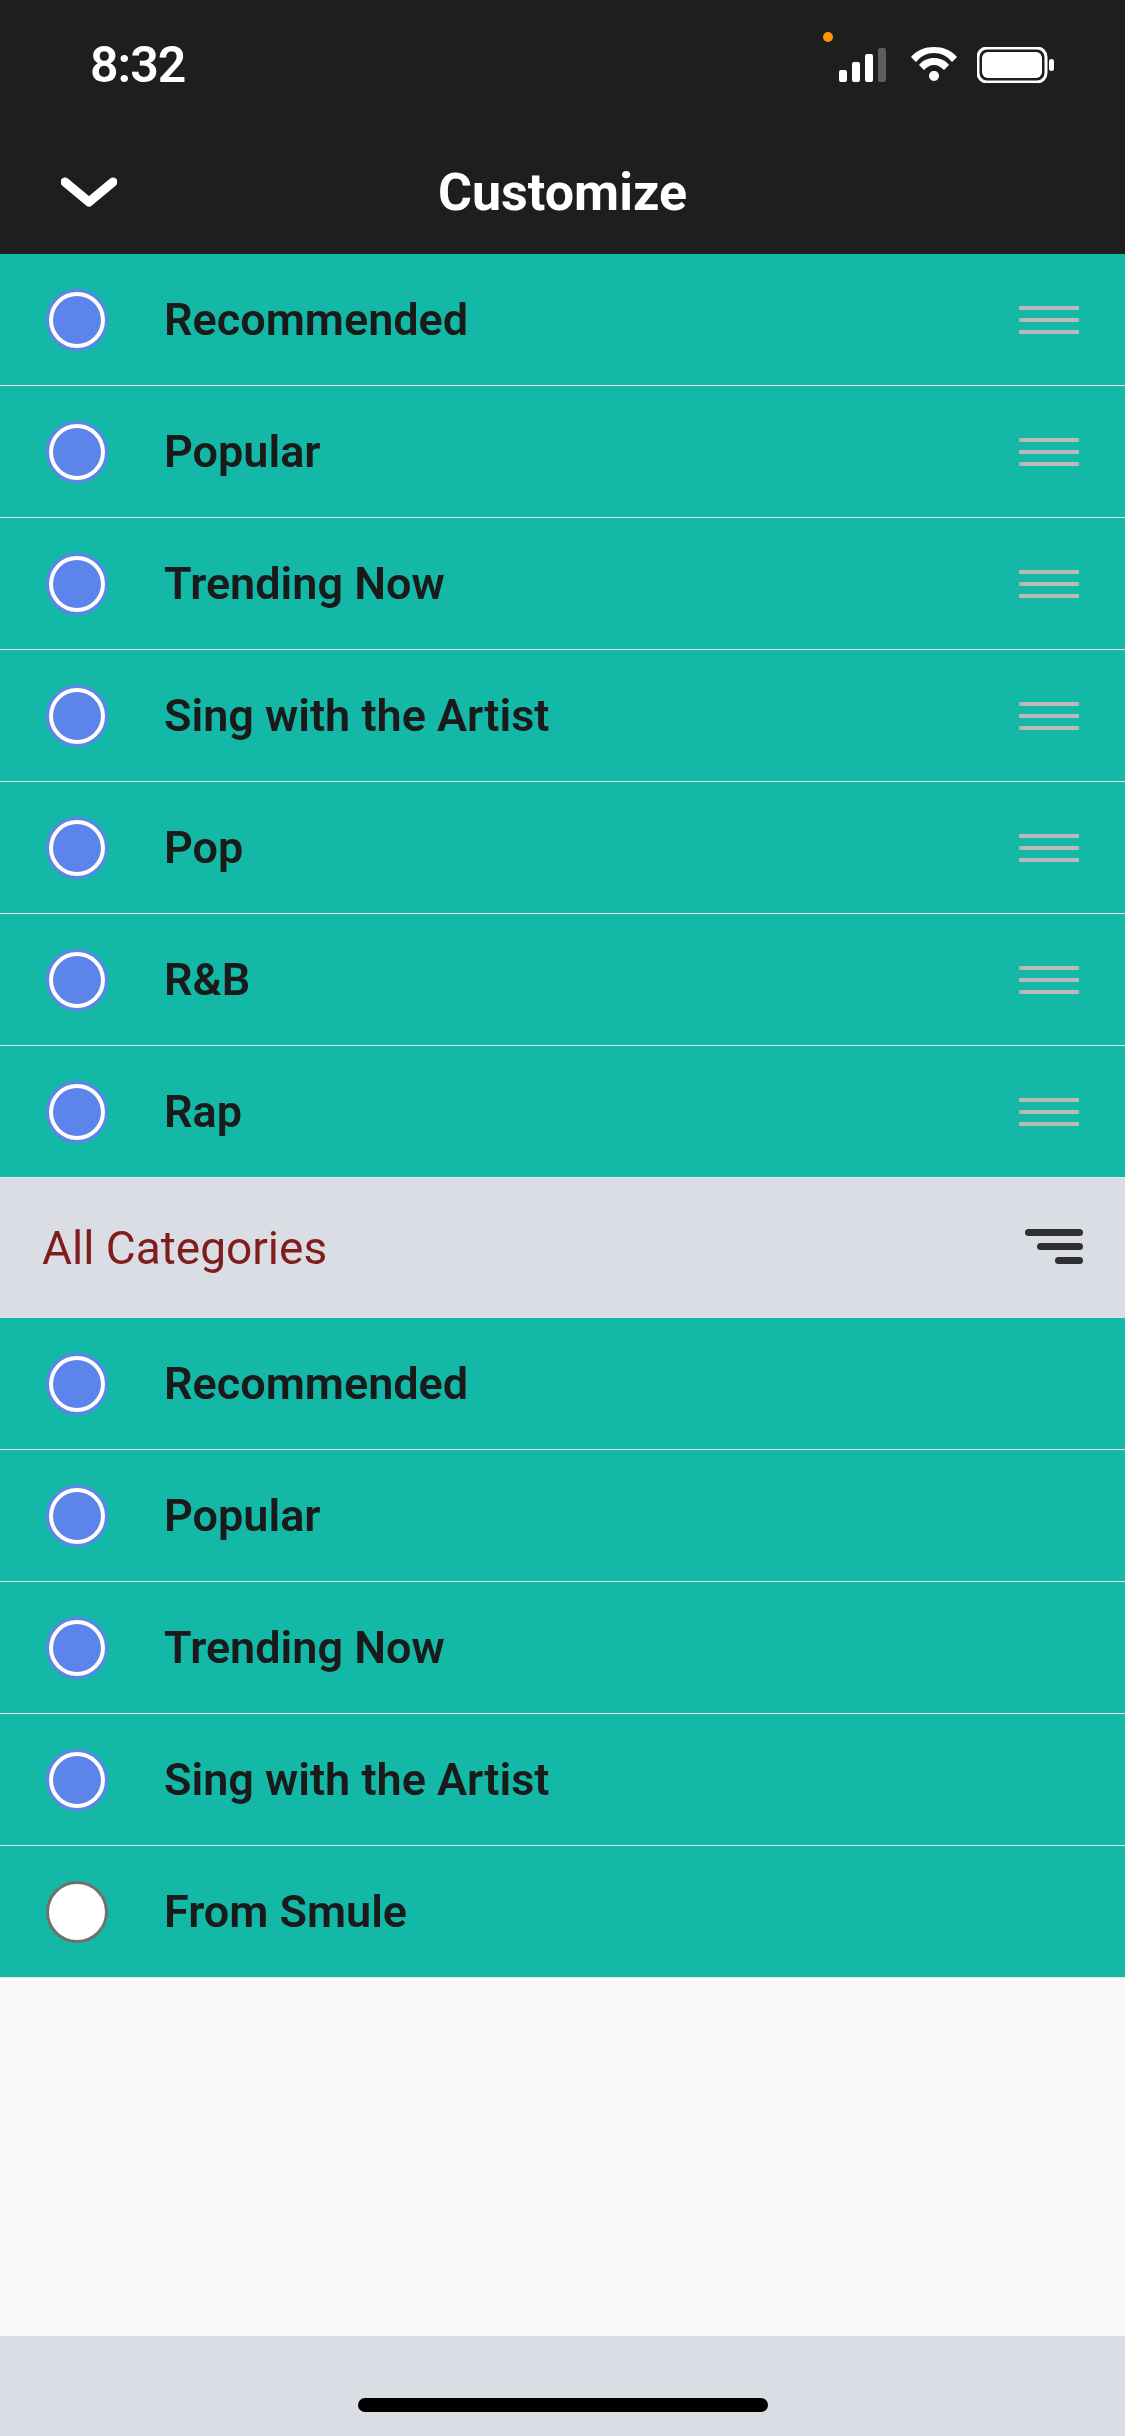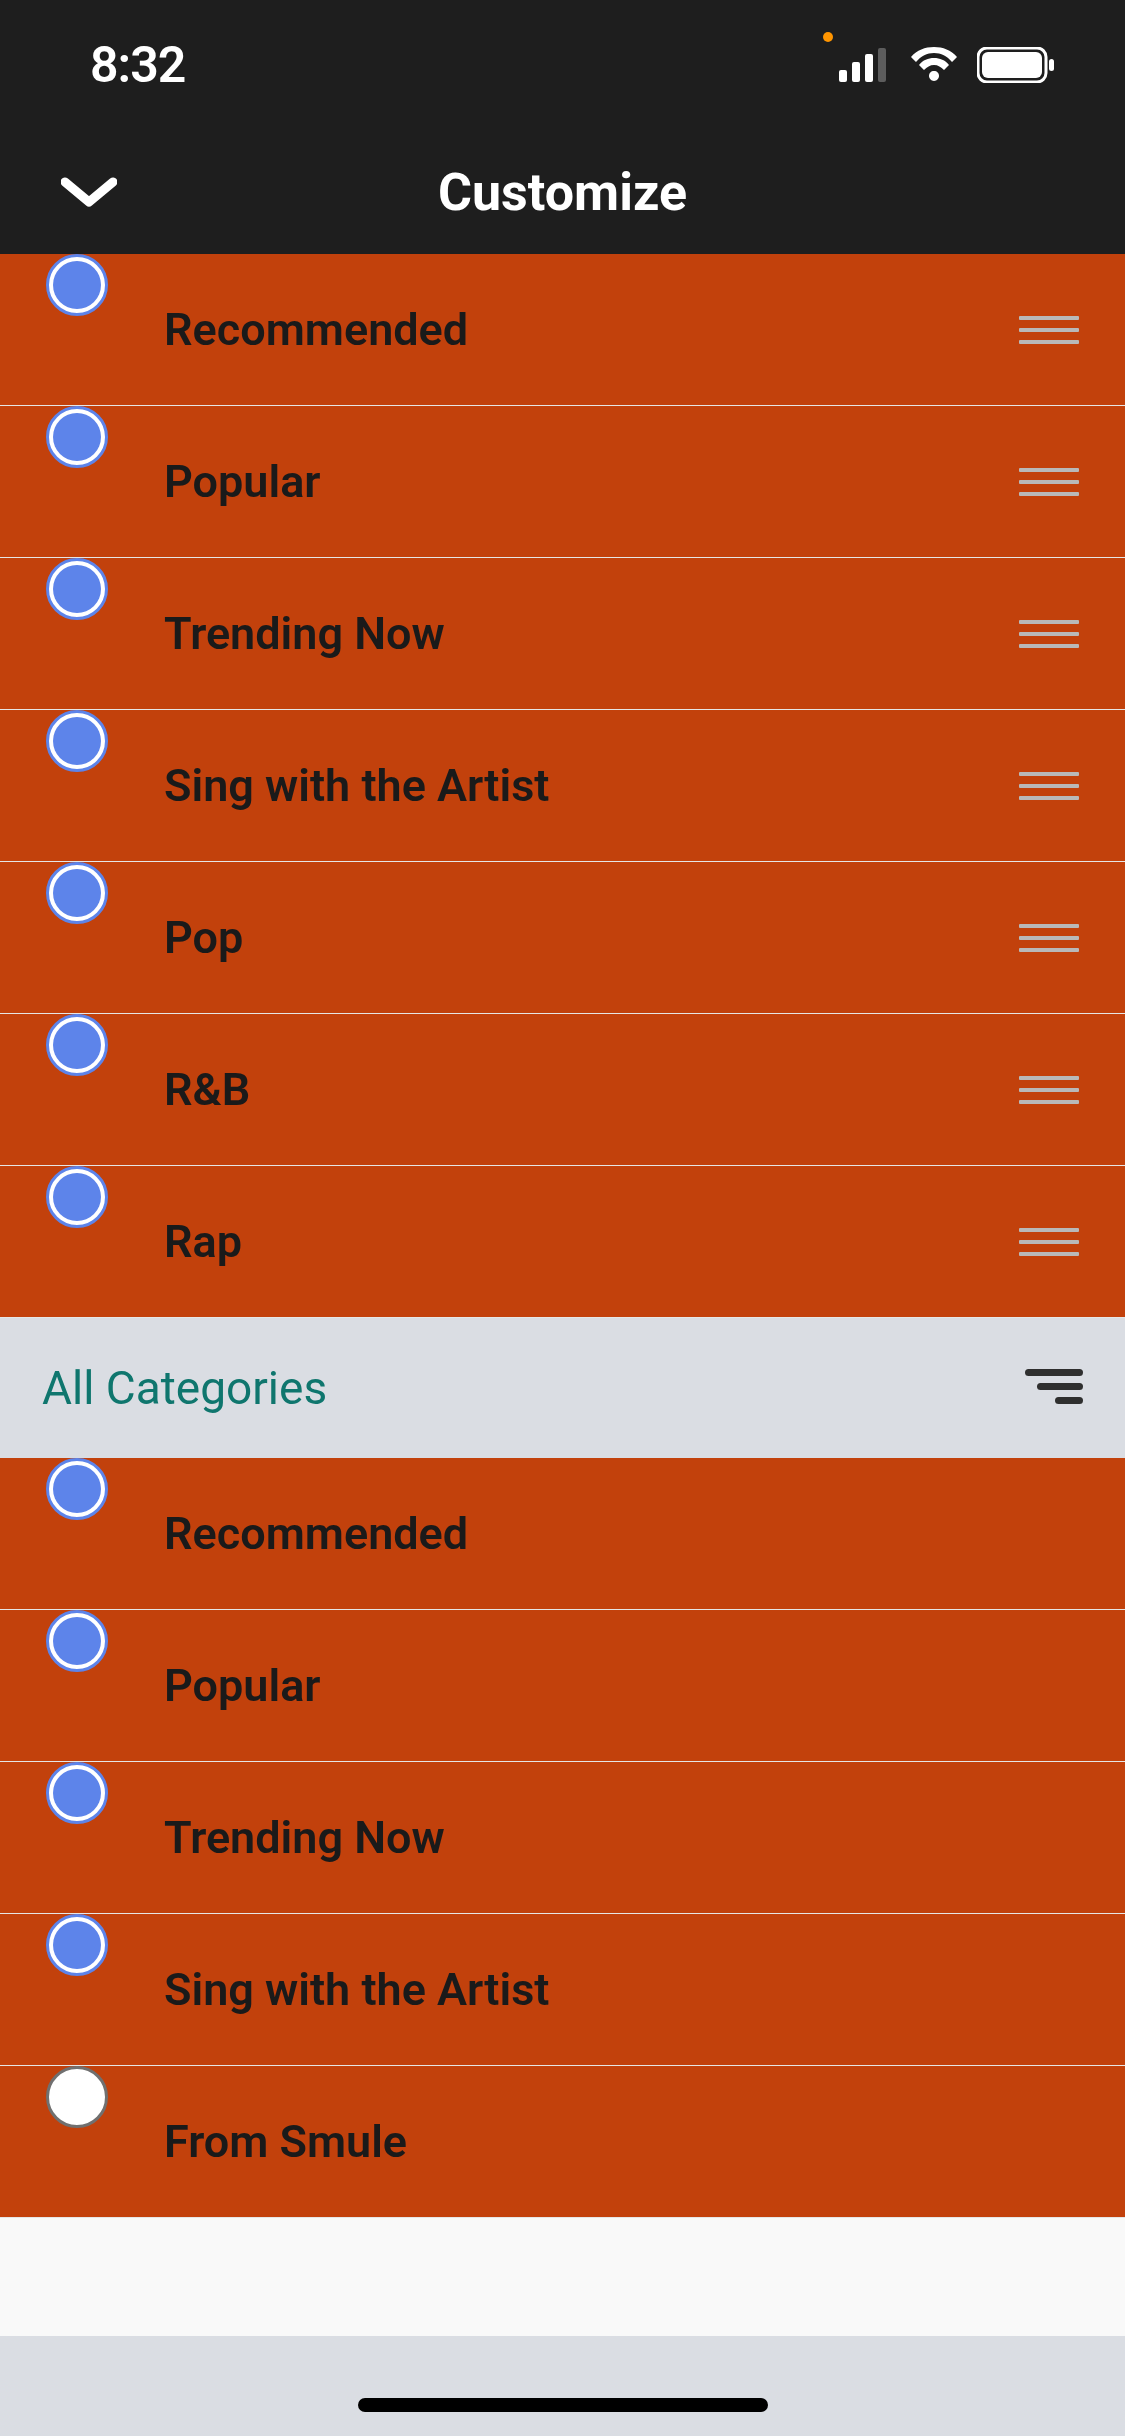--- a/index.html
+++ b/index.html
@@ -64,24 +64,24 @@
       align-items: center;
       justify-content: center;
       cursor: pointer;
     }
     .content {
       background: #fcfcfd;
     }
     .row-outer {
       padding-left: 46px;
       display: flex;
-      align-items: flex-start;
-      height: 152px;
+      align-items: center;
+      height: 132px;
       border-bottom: 1px solid #e6e6e6;
-      background: #c2410c;
+      background: #14b8a6;
     }
     .row-outer .row-inner {
       flex: 1;
       display: flex;
       align-items: center;
       height: 100%;
       padding-right: 46px;
     }
     .radio {
       width: 62px;
@@ -129,21 +129,21 @@
       background: #dadde3;
       height: 140px;
       display: flex;
       align-items: center;
       justify-content: space-between;
       padding: 0 42px;
     }
     .section-title {
       font-size: 46px;
       font-weight: 400;
-      color: #0f766e;
+      color: #7f1d1d;
     }
     .filter-icon {
       cursor: pointer;
     }
     .home-indicator {
       position: absolute;
       bottom: 24px;
       left: 50%;
       transform: translateX(-50%);
       width: 410px;

